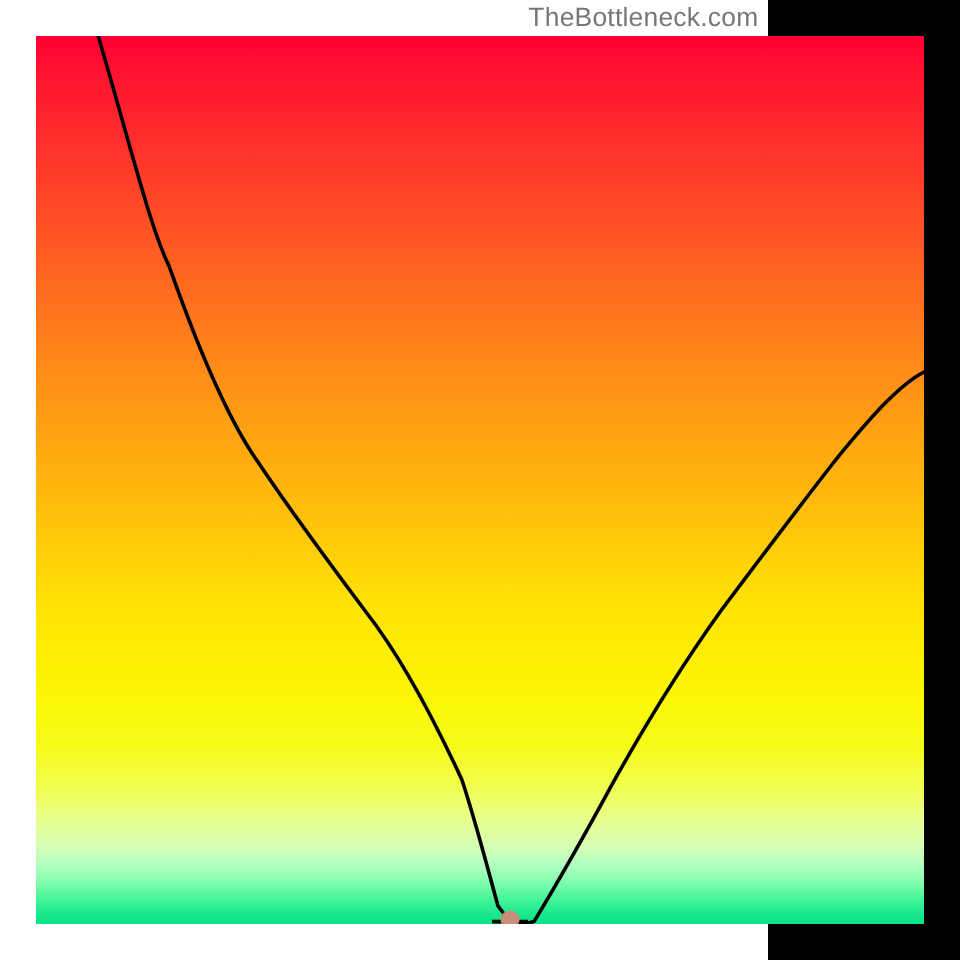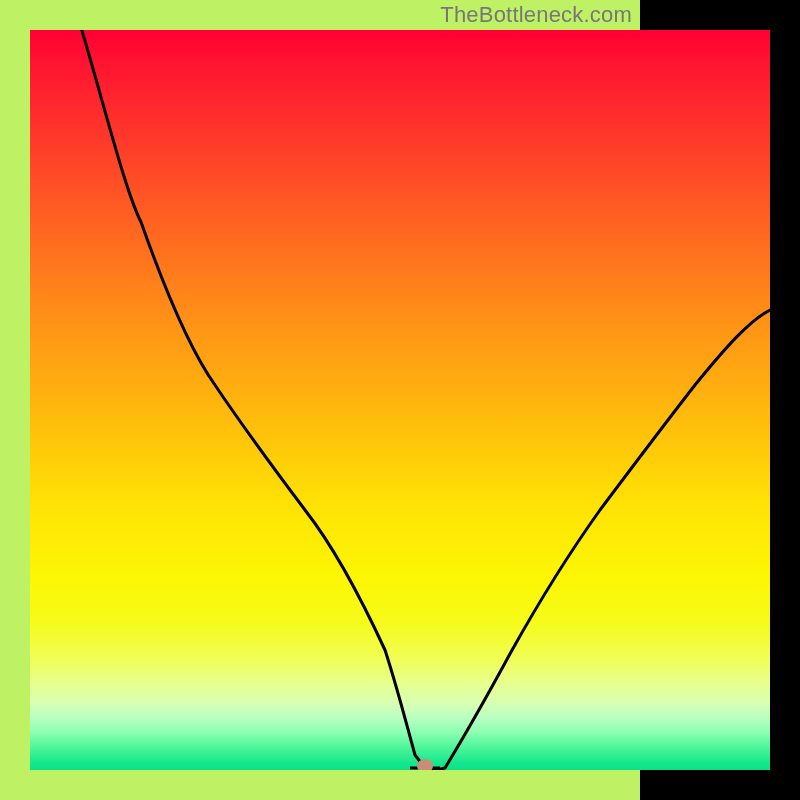--- a/index.html
+++ b/index.html
@@ -8,21 +8,21 @@
     width: 800px;
     height: 800px;
     background: #000;
     font-family: Arial, Helvetica, sans-serif;
     overflow: hidden;
   }
   .frame {
     position: relative;
     width: 640px;
     height: 800px;
-    background: #bef264;
+    background: #ffffff;
   }
   .plot {
     position: absolute;
     left: 30px;
     top: 30px;
     width: 740px;
     height: 740px;
     
     background: linear-gradient(
       to bottom,

